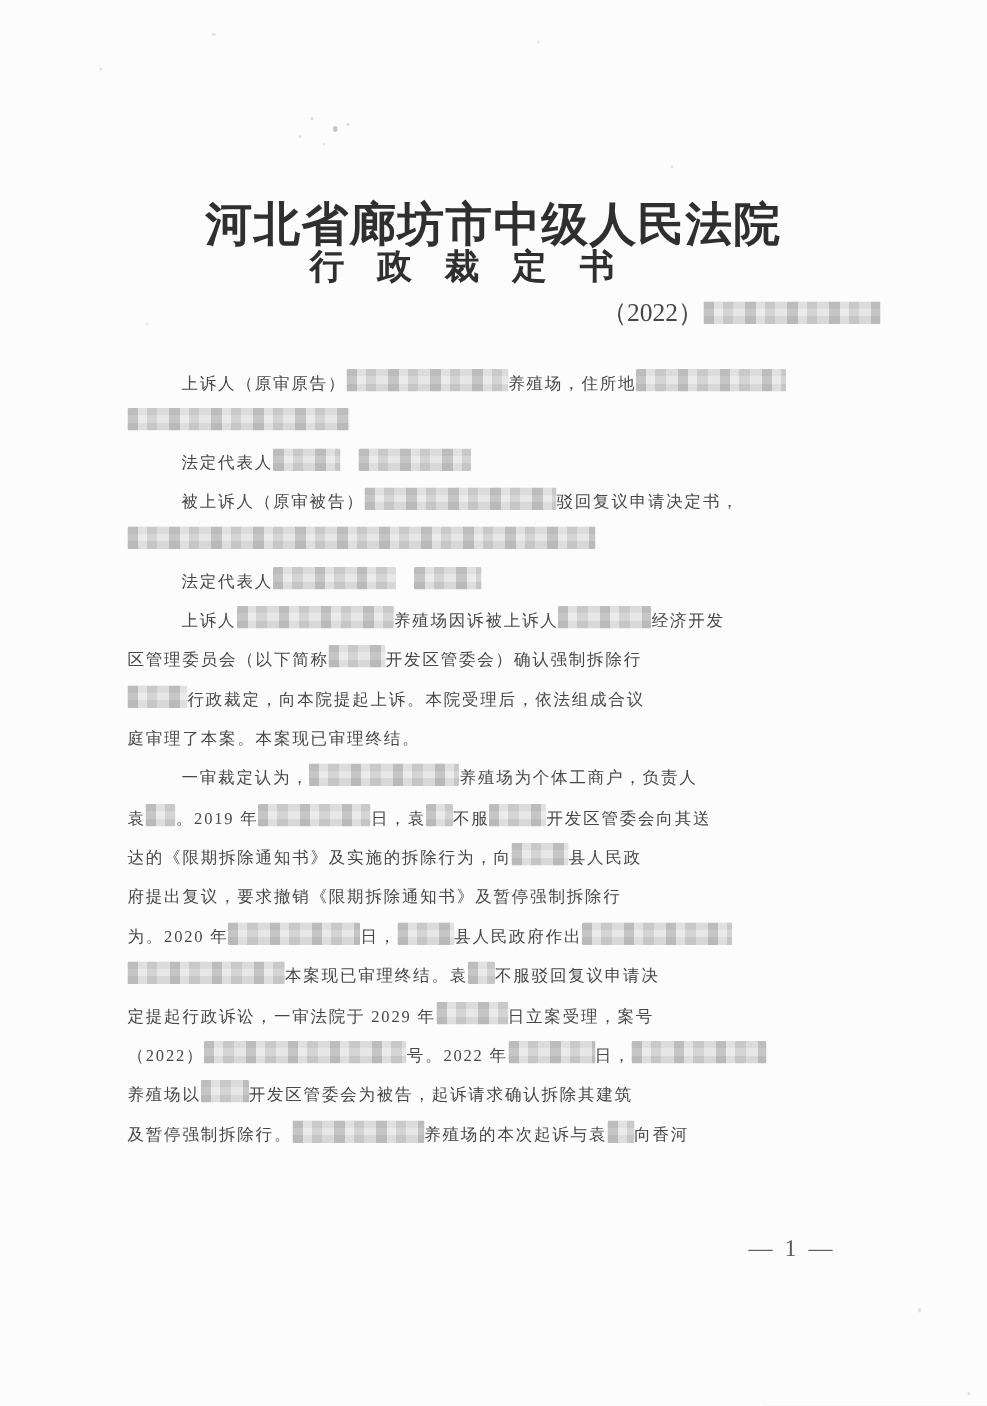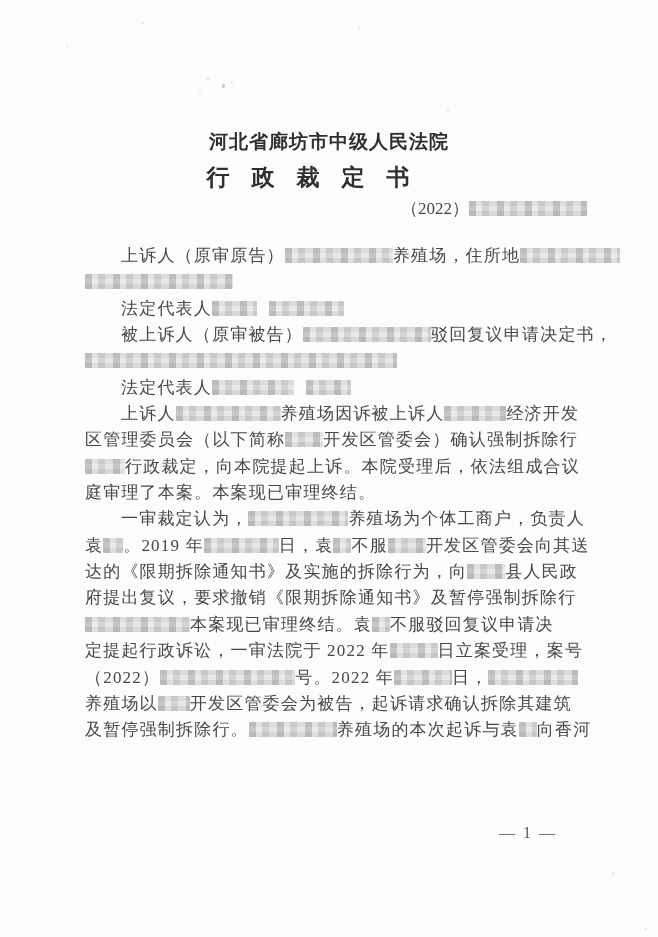--- a/index.html
+++ b/index.html
@@ -11,21 +11,21 @@
     position:relative;
     width:658px;height:937px;
     margin:0 auto;
     background:var(--paper,#fcfcfc);
     overflow:hidden;
     color:var(--ink,#474747);
   }
   .court-name{
     position:absolute;top:129px;left:0;width:658px;
     text-align:center;
-    font-size:19px;font-weight:bold;
+    font-size:31px;font-weight:bold;
     letter-spacing:1px;
     color:var(--title,#303030);
   }
   .doc-title{
     position:absolute;top:162px;left:-10px;width:658px;
     text-align:center;
     font-size:23px;font-weight:bold;
     letter-spacing:22px;
     color:var(--title,#303030);
   }
@@ -33,21 +33,21 @@
     position:absolute;top:197px;right:71px;
     font-size:17px;
     white-space:nowrap;
     color:var(--ink,#474747);
   }
   .doc-body{
     position:absolute;top:243px;left:85px;width:500px;
   }
   .line{
     height:26.35px;line-height:26.35px;
-    font-size:17px;letter-spacing:1.2px;
+    font-size:11px;letter-spacing:1.2px;
     white-space:nowrap;
   }
   .line.indent{padding-left:36px;}
   .rd{
     display:inline-block;
     height:15px;
     vertical-align:-2px;
     border-radius:1px;
     background-color:var(--redact,#dedede);
     background-image:
@@ -83,22 +83,23 @@
       <div class="line"><span class="rd" style="width: 312px;"></span></div>
       <div class="line indent"><span>法定代表人</span><span class="rd" style="width: 82px;"></span><span class="sp" style="width: 12px;"></span><span class="rd" style="width: 45px;"></span></div>
       <div class="line indent"><span>上诉人</span><span class="rd" style="width: 105px;"></span><span>养殖场因诉被上诉人</span><span class="rd" style="width: 62px;"></span><span>经济开发</span></div>
       <div class="line"><span>区管理委员会（以下简称</span><span class="rd" style="width: 38px;"></span><span>开发区管委会）确认强制拆除行</span></div>
       <div class="line"><span class="rd" style="width: 40px;"></span><span>行政裁定，向本院提起上诉。本院受理后，依法组成合议</span></div>
       <div class="line"><span>庭审理了本案。本案现已审理终结。</span></div>
       <div class="line indent"><span>一审裁定认为，</span><span class="rd" style="width: 100px;"></span><span>养殖场为个体工商户，负责人</span></div>
       <div class="line"><span>袁</span><span class="rd" style="width: 20px;"></span><span>。2019 年</span><span class="rd" style="width: 75px;"></span><span>日，袁</span><span class="rd" style="width: 18px;"></span><span>不服</span><span class="rd" style="width: 38px;"></span><span>开发区管委会向其送</span></div>
       <div class="line"><span>达的《限期拆除通知书》及实施的拆除行为，向</span><span class="rd" style="width: 38px;"></span><span>县人民政</span></div>
       <div class="line"><span>府提出复议，要求撤销《限期拆除通知书》及暂停强制拆除行</span></div>
+      <div class="line"><span>为。2020 年</span><span class="rd" style="width: 88px;"></span><span>日，</span><span class="rd" style="width: 38px;"></span><span>县人民政府作出</span><span class="rd" style="width: 100px;"></span></div>
       <div class="line"><span class="rd" style="width: 105px;"></span><span>本案现已审理终结。袁</span><span class="rd" style="width: 18px;"></span><span>不服驳回复议申请决</span></div>
-      <div class="line"><span>定提起行政诉讼，一审法院于 2022 年</span><span class="rd" style="width: 48px;"></span><span>日立案受理，案号</span></div>
+      <div class="line"><span>定提起行政诉讼，一审法院于 2029 年</span><span class="rd" style="width: 48px;"></span><span>日立案受理，案号</span></div>
       <div class="line"><span>（2022）</span><span class="rd" style="width: 135px;"></span><span>号。2022 年</span><span class="rd" style="width: 58px;"></span><span>日，</span><span class="rd" style="width: 90px;"></span></div>
       <div class="line"><span>养殖场以</span><span class="rd" style="width: 32px;"></span><span>开发区管委会为被告，起诉请求确认拆除其建筑</span></div>
       <div class="line"><span>及暂停强制拆除行。</span><span class="rd" style="width: 88px;"></span><span>养殖场的本次起诉与袁</span><span class="rd" style="width: 18px;"></span><span>向香河</span></div>
     </div>
 
   <div class="page-number">— 1 —</div>
 
   <div>
     <div class="speck" style="left:222px;top:84px;width:3px;height:4px;opacity:.55"></div>
     <div class="speck" style="left:207px;top:78px;width:2px;height:2px;opacity:.35"></div>

